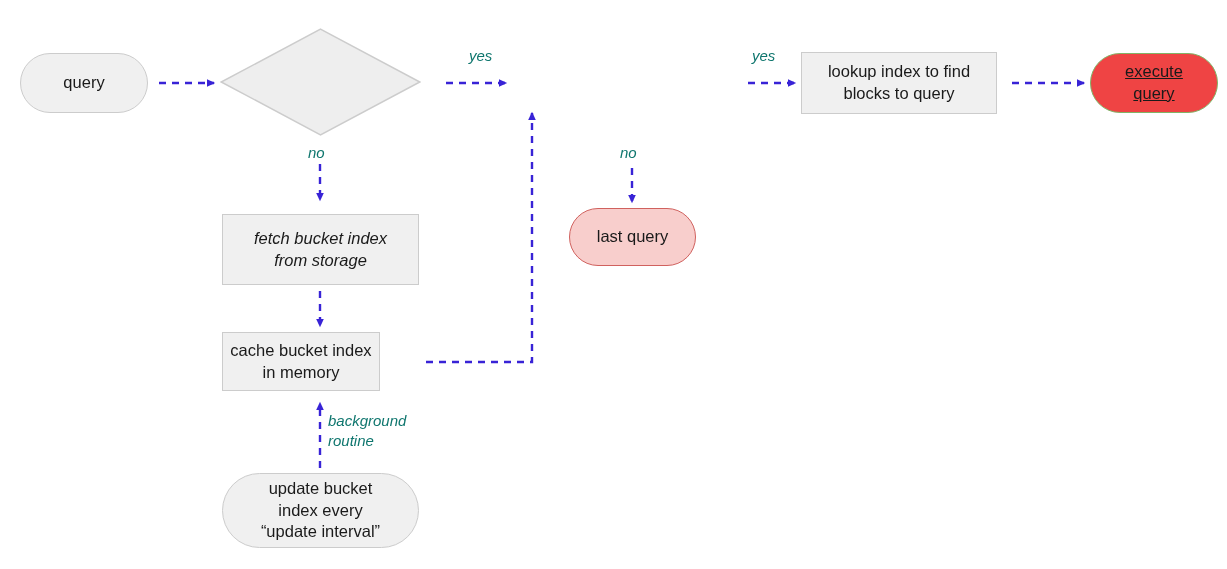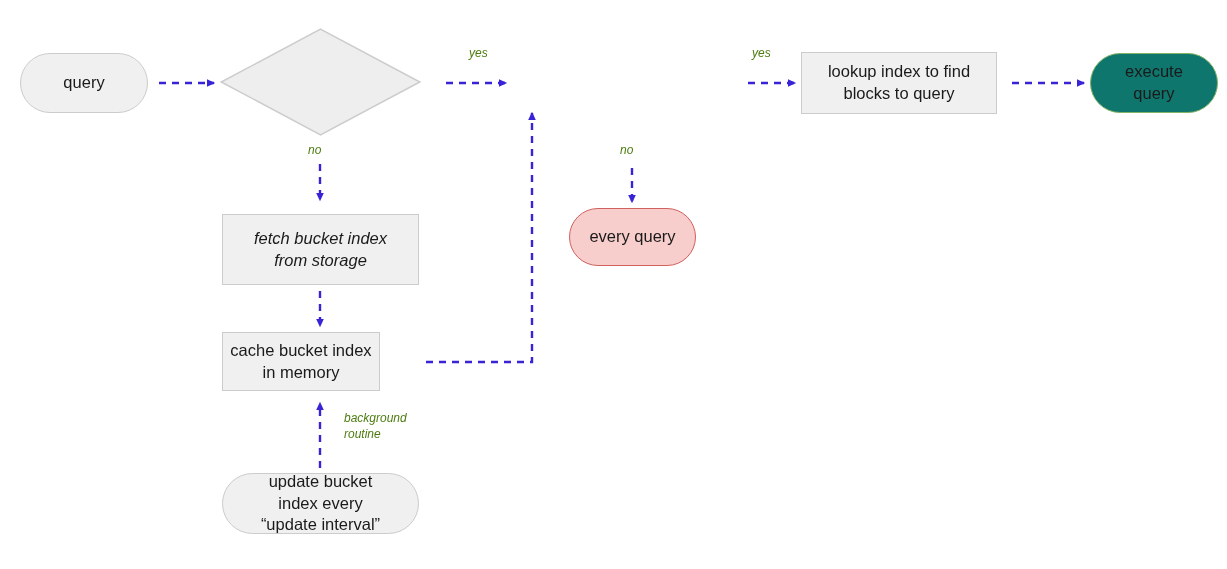--- a/index.html
+++ b/index.html
@@ -34,22 +34,23 @@
   .node-rect {
     background: #f0f0f0;
     border: 1.4px solid #cccccc;
   }
   .node-round {
     background: #f0f0f0;
     border: 1.4px solid #cccccc;
     border-radius: 999px;
   }
   .node-round.green {
-    background: #0f766e;
+    background: #ef4444;
     border-color: #82b366;
+    text-decoration: underline;
   }
   .node-round.red {
     background: #f8cecc;
     border-color: #d0615e;
   }
   .node-diamond {
     background: transparent;
     border: none;
   }
   .node-diamond .dlabel {
@@ -59,22 +60,22 @@
   .node-diamond svg {
     position: absolute;
     left: 0;
     top: 0;
     z-index: 1;
   }
   .edge-label {
     position: absolute;
     font-family: "Liberation Sans", sans-serif;
     font-style: italic;
-    font-size: 12px;
-    color: #4d7c0f;
+    font-size: 15px;
+    color: #0f766e;
     white-space: pre-line;
     line-height: 1.3;
   }
   #edges {
     position: absolute;
     left: 0;
     top: 0;
     width: 1227px;
     height: 569px;
     z-index: 0;
@@ -129,39 +130,39 @@
     <span>lookup index to find
 blocks to query</span>
   </div>
 
   <div class="node node-round green" style="left:1090px; top:53px; width:128px; height:60px;">
     <span>execute
 query</span>
   </div>
 
   <div class="node node-round red" style="left:569px; top:208px; width:127px; height:58px;">
-    <span>every query</span>
+    <span>last query</span>
   </div>
 
   <div class="node node-rect" style="left:222px; top:214px; width:197px; height:71px;font-style:italic;">
     <span>fetch bucket index
 from storage</span>
   </div>
 
   <div class="node node-rect" style="left:222px; top:332px; width:158px; height:59px;">
     <span>cache bucket index
 in memory</span>
   </div>
 
-  <div class="node node-round" style="left:222px; top:473px; width:197px; height:61px;">
+  <div class="node node-round" style="left:222px; top:473px; width:197px; height:75px;">
     <span>update bucket
 index every
 “update interval”</span>
   </div>
 
   <div class="edge-label" style="left:469px; top:46px;">yes</div>
   <div class="edge-label" style="left:308px; top:143px;">no</div>
   <div class="edge-label" style="left:752px; top:46px;">yes</div>
   <div class="edge-label" style="left:620px; top:143px;">no</div>
-  <div class="edge-label" style="left:344px; top:411px;font-style:italic;">background
+  <div class="edge-label" style="left:328px; top:411px;font-style:italic;">background
 routine</div>
 
 </div>
 
 </body></html>

